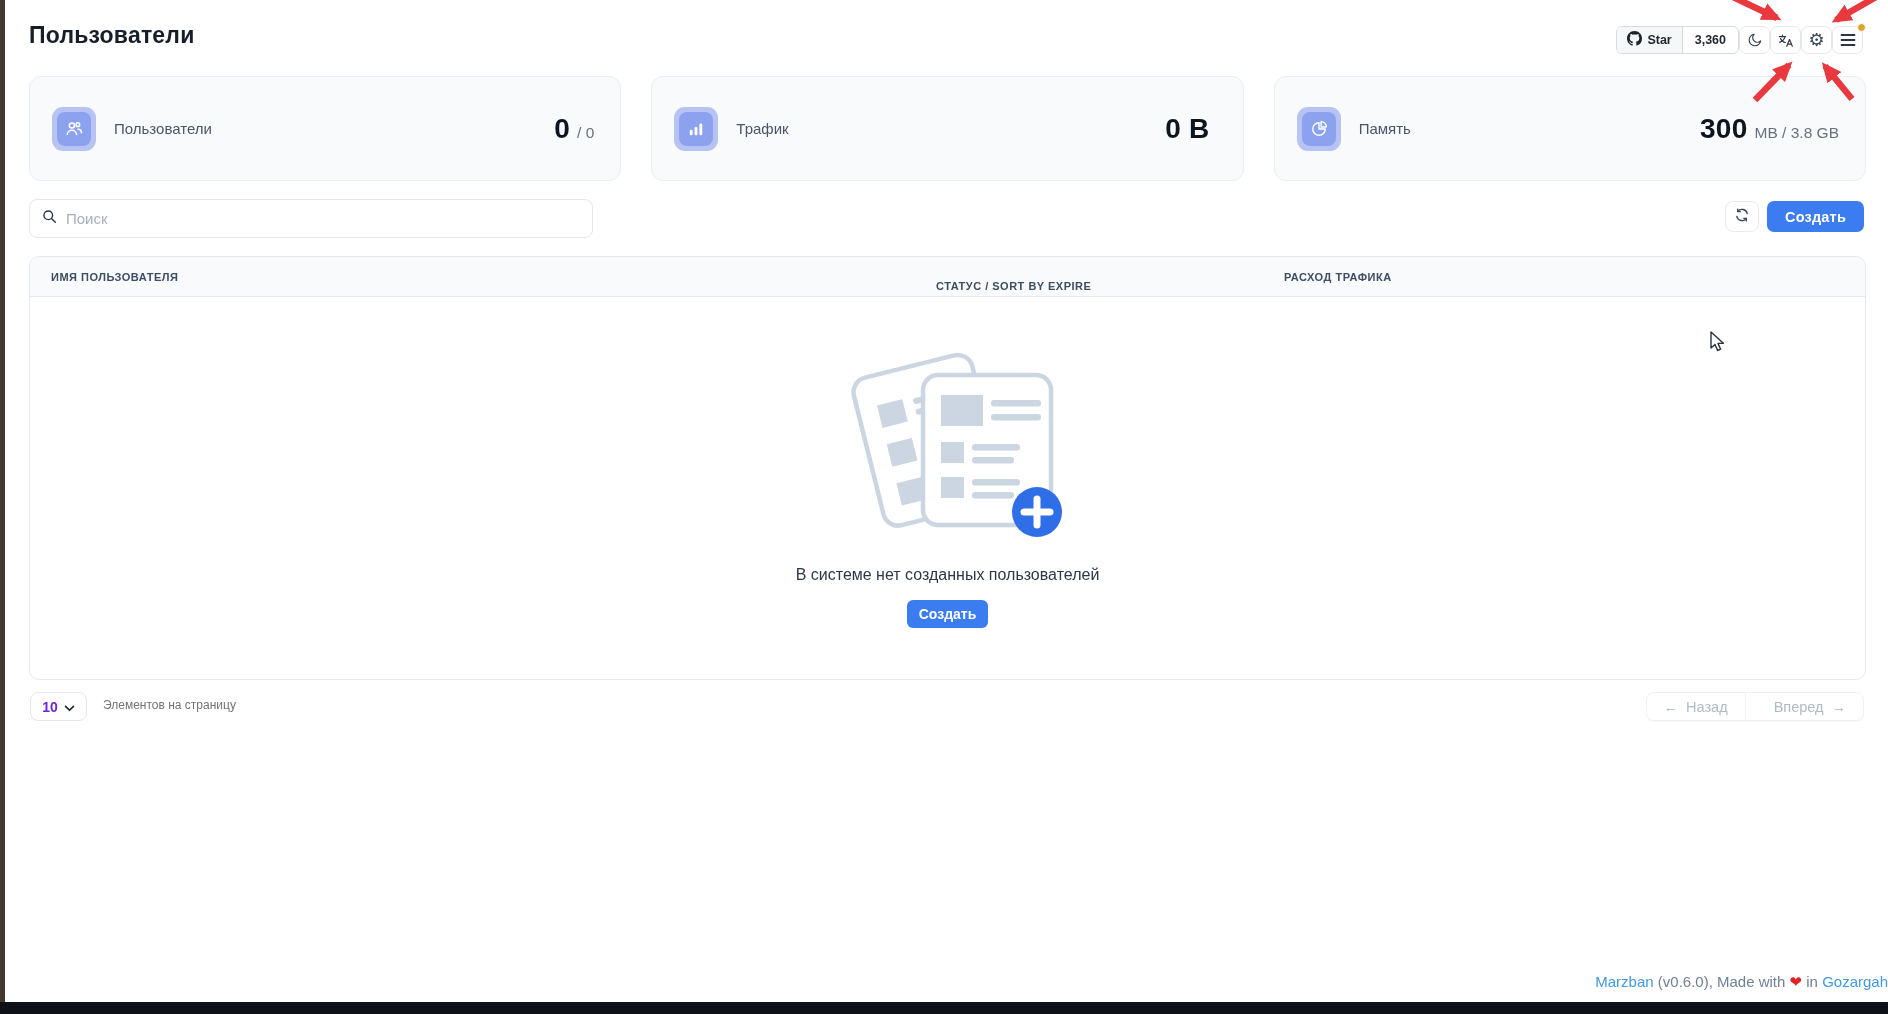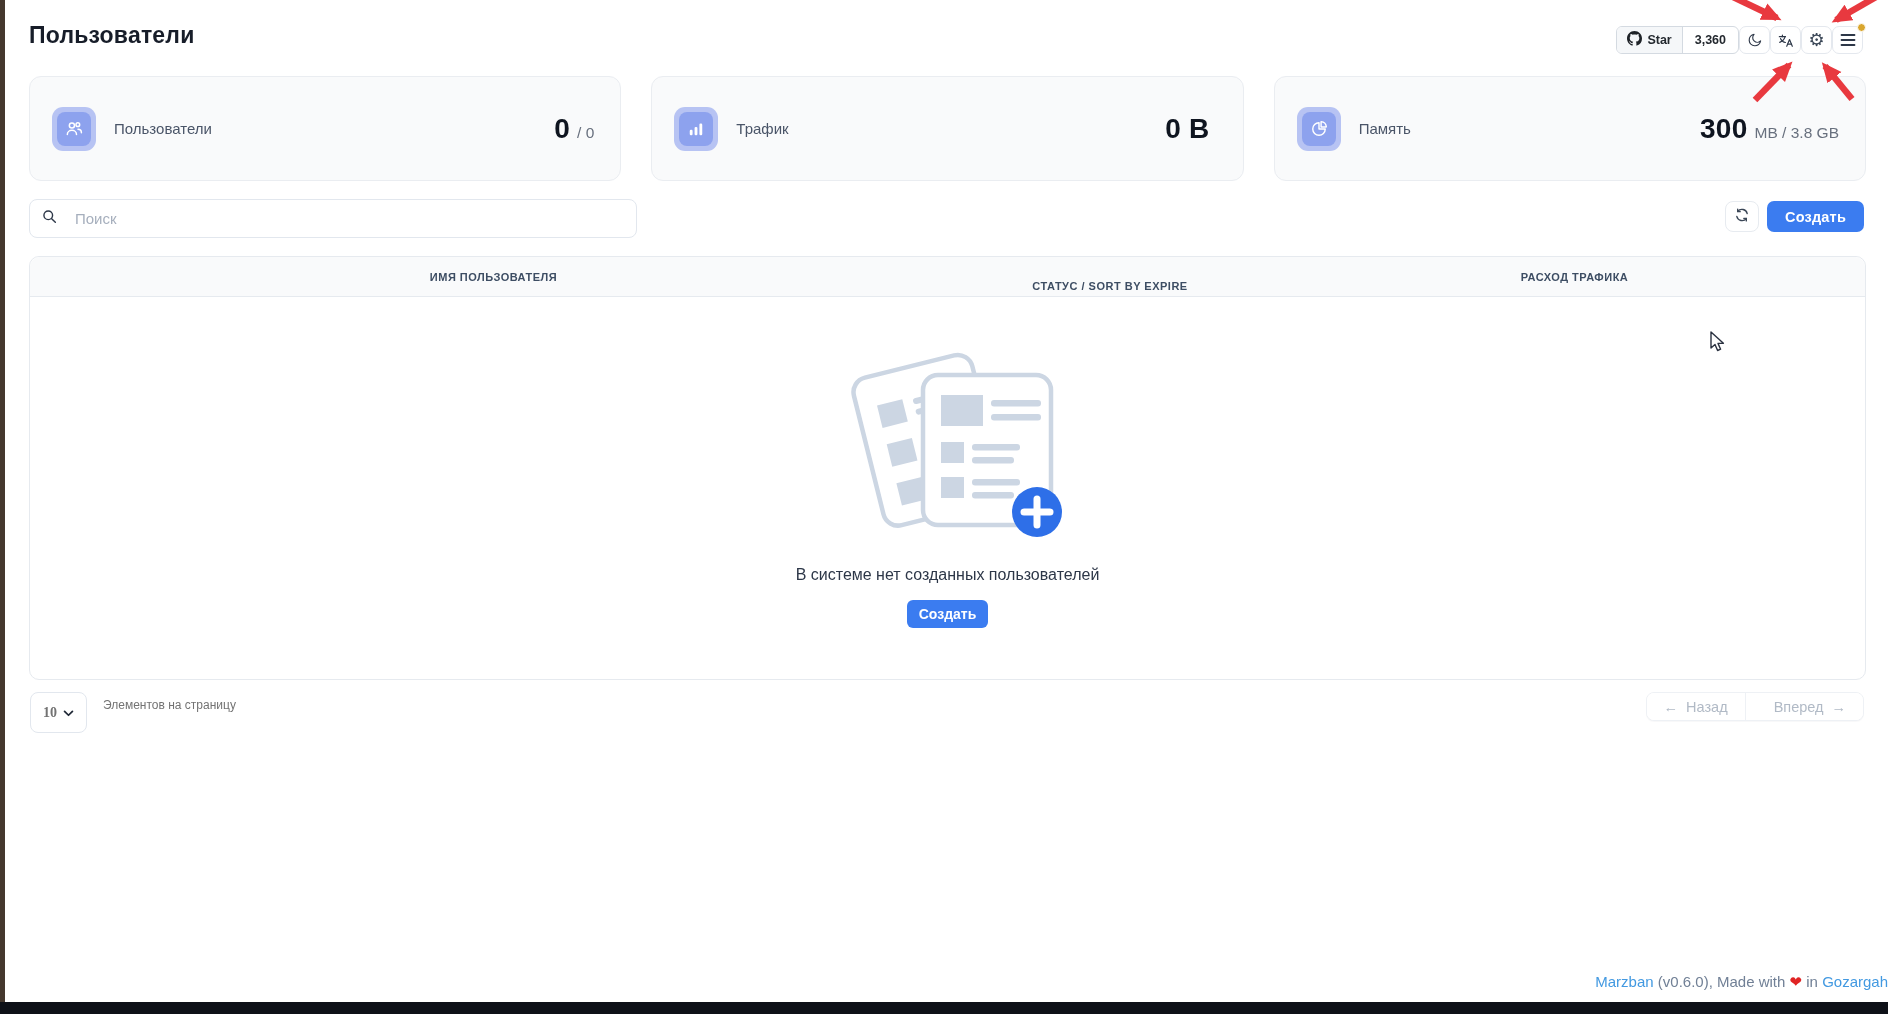--- a/index.html
+++ b/index.html
@@ -27,39 +27,39 @@
   .card { flex:1; height:105px; background:#f9fafb; border:1px solid #eaedf1; border-radius:12px; display:flex; align-items:center; padding:0 26px 0 22px; }
   .tile { width:44px; height:44px; border-radius:11px; background:#b7c3f3; display:flex; align-items:center; justify-content:center; }
   .tile-inner { width:34px; height:34px; border-radius:8px; background:#8da2ee; display:flex; align-items:center; justify-content:center; }
   .card-label { margin-left:18px; font-size:15px; color:#4a5568; }
   .card-value-wrap { margin-left:auto; display:flex; align-items:baseline; gap:7px; }
   .card-value { font-size:28px; font-weight:700; color:#0f1520; letter-spacing:.3px; }
   .card-unit { font-size:15.5px; color:#68707e; font-weight:400; }
 
   
   .toolbar { position:absolute; left:29px; top:199px; width:1837px; height:39px; }
-  .search-box { position:absolute; left:0; top:0; width:608px; height:39px; border:1px solid #e2e7ee; border-radius:8px; background:#fff; display:flex; align-items:center; padding:17px 12px; gap:18px; }
+  .search-box { position:absolute; left:0; top:0; width:564px; height:39px; border:1px solid #e2e7ee; border-radius:8px; background:#fff; display:flex; align-items:center; padding:17px 12px; gap:9px; }
   .search-box input { border:none; outline:none; flex:1; font-size:15px; color:#2d3748; background:transparent; font-family:"Liberation Sans", sans-serif; }
   .search-box input::placeholder { color:#a6afbd; }
   .refresh-btn { position:absolute; right:107px; top:2px; width:34px; height:31px; border:1px solid #e7ebf0; border-radius:8px; background:#fff; display:flex; align-items:center; justify-content:center; }
   .create-btn { position:absolute; right:2px; top:2px; width:97px; height:31px; border:none; border-radius:7px; background:#3b7cf0; color:#fff; font-size:14.5px; font-weight:700; font-family:"Liberation Sans", sans-serif; letter-spacing:.2px; }
 
   
   .table { position:absolute; left:29px; top:256px; width:1837px; height:424px; border:1px solid #e6eaef; border-radius:10px; background:#fff; }
-  .thead { display:flex; height:40px; align-items:center; background:#f9fafb; border-bottom:1px solid #e6eaef; border-radius:10px 10px 0 0; font-size:11px; font-weight:700; letter-spacing:.5px; color:#3d4d63;text-align:center; }
+  .thead { display:flex; height:40px; align-items:center; background:#f9fafb; border-bottom:1px solid #e6eaef; border-radius:10px 10px 0 0; font-size:11px; font-weight:700; letter-spacing:.5px; color:#3d4d63; }
   .th1 { width:906px; padding-left:21px; }
   .th2 { width:348px;margin-top:19px; }
   .th3 { flex:1; }
   .tbody-empty { height:383px; display:flex; flex-direction:column; align-items:center; justify-content:flex-start; padding-top:34px; }
   .empty-msg { margin-top:6px; font-size:16px; color:#2d3748; }
   .empty-create-btn { margin-top:16px; width:81px; height:28px; border:none; border-radius:6px; background:#3b7cf0; color:#fff; font-size:14px; font-weight:700; font-family:"Liberation Sans", sans-serif; }
 
   
   .pagination { position:absolute; left:29px; top:692px; width:1837px; height:30px; }
-  .pagesize-select { position:absolute; left:1px; top:0; width:57px; height:41px; border:1px solid #e2e7ee; border-radius:8px; background:#fff; display:flex; align-items:center; justify-content:center; gap:6px; font-size:14px; font-weight:600; color:#737373;font-family:Liberation Serif, serif; }
+  .pagesize-select { position:absolute; left:1px; top:0; width:57px; height:29px; border:1px solid #e2e7ee; border-radius:8px; background:#fff; display:flex; align-items:center; justify-content:center; gap:6px; font-size:14px; font-weight:600; color:#6d28d9; }
   .pagesize-label { position:absolute; left:74px; top:6px; font-size:12px; color:#737373; }
   .pager-group { position:absolute; right:2px; top:0; height:29px; display:flex; border:1px solid #eef1f5; border-radius:8px; background:#fff; overflow:hidden; box-shadow:0 1px 1px rgba(20,30,50,.03); }
   .pager-btn { display:flex; align-items:center; gap:8px; padding:0 17px; font-size:14.5px; color:#b1bac6; background:#fff; border:none; font-family:"Liberation Sans", sans-serif; }
   .pager-btn + .pager-btn { border-left:1px solid #eef1f5;padding-left:28px; }
 
   
   .footer { position:absolute; left:0; top:973px; width:1888px; text-align:right; font-size:15px; color:#718096; }
   .footer .lnk { color:#4299e1; }
   .footer .heart { color:#e02424; font-family:"DejaVu Sans", sans-serif; }
 

